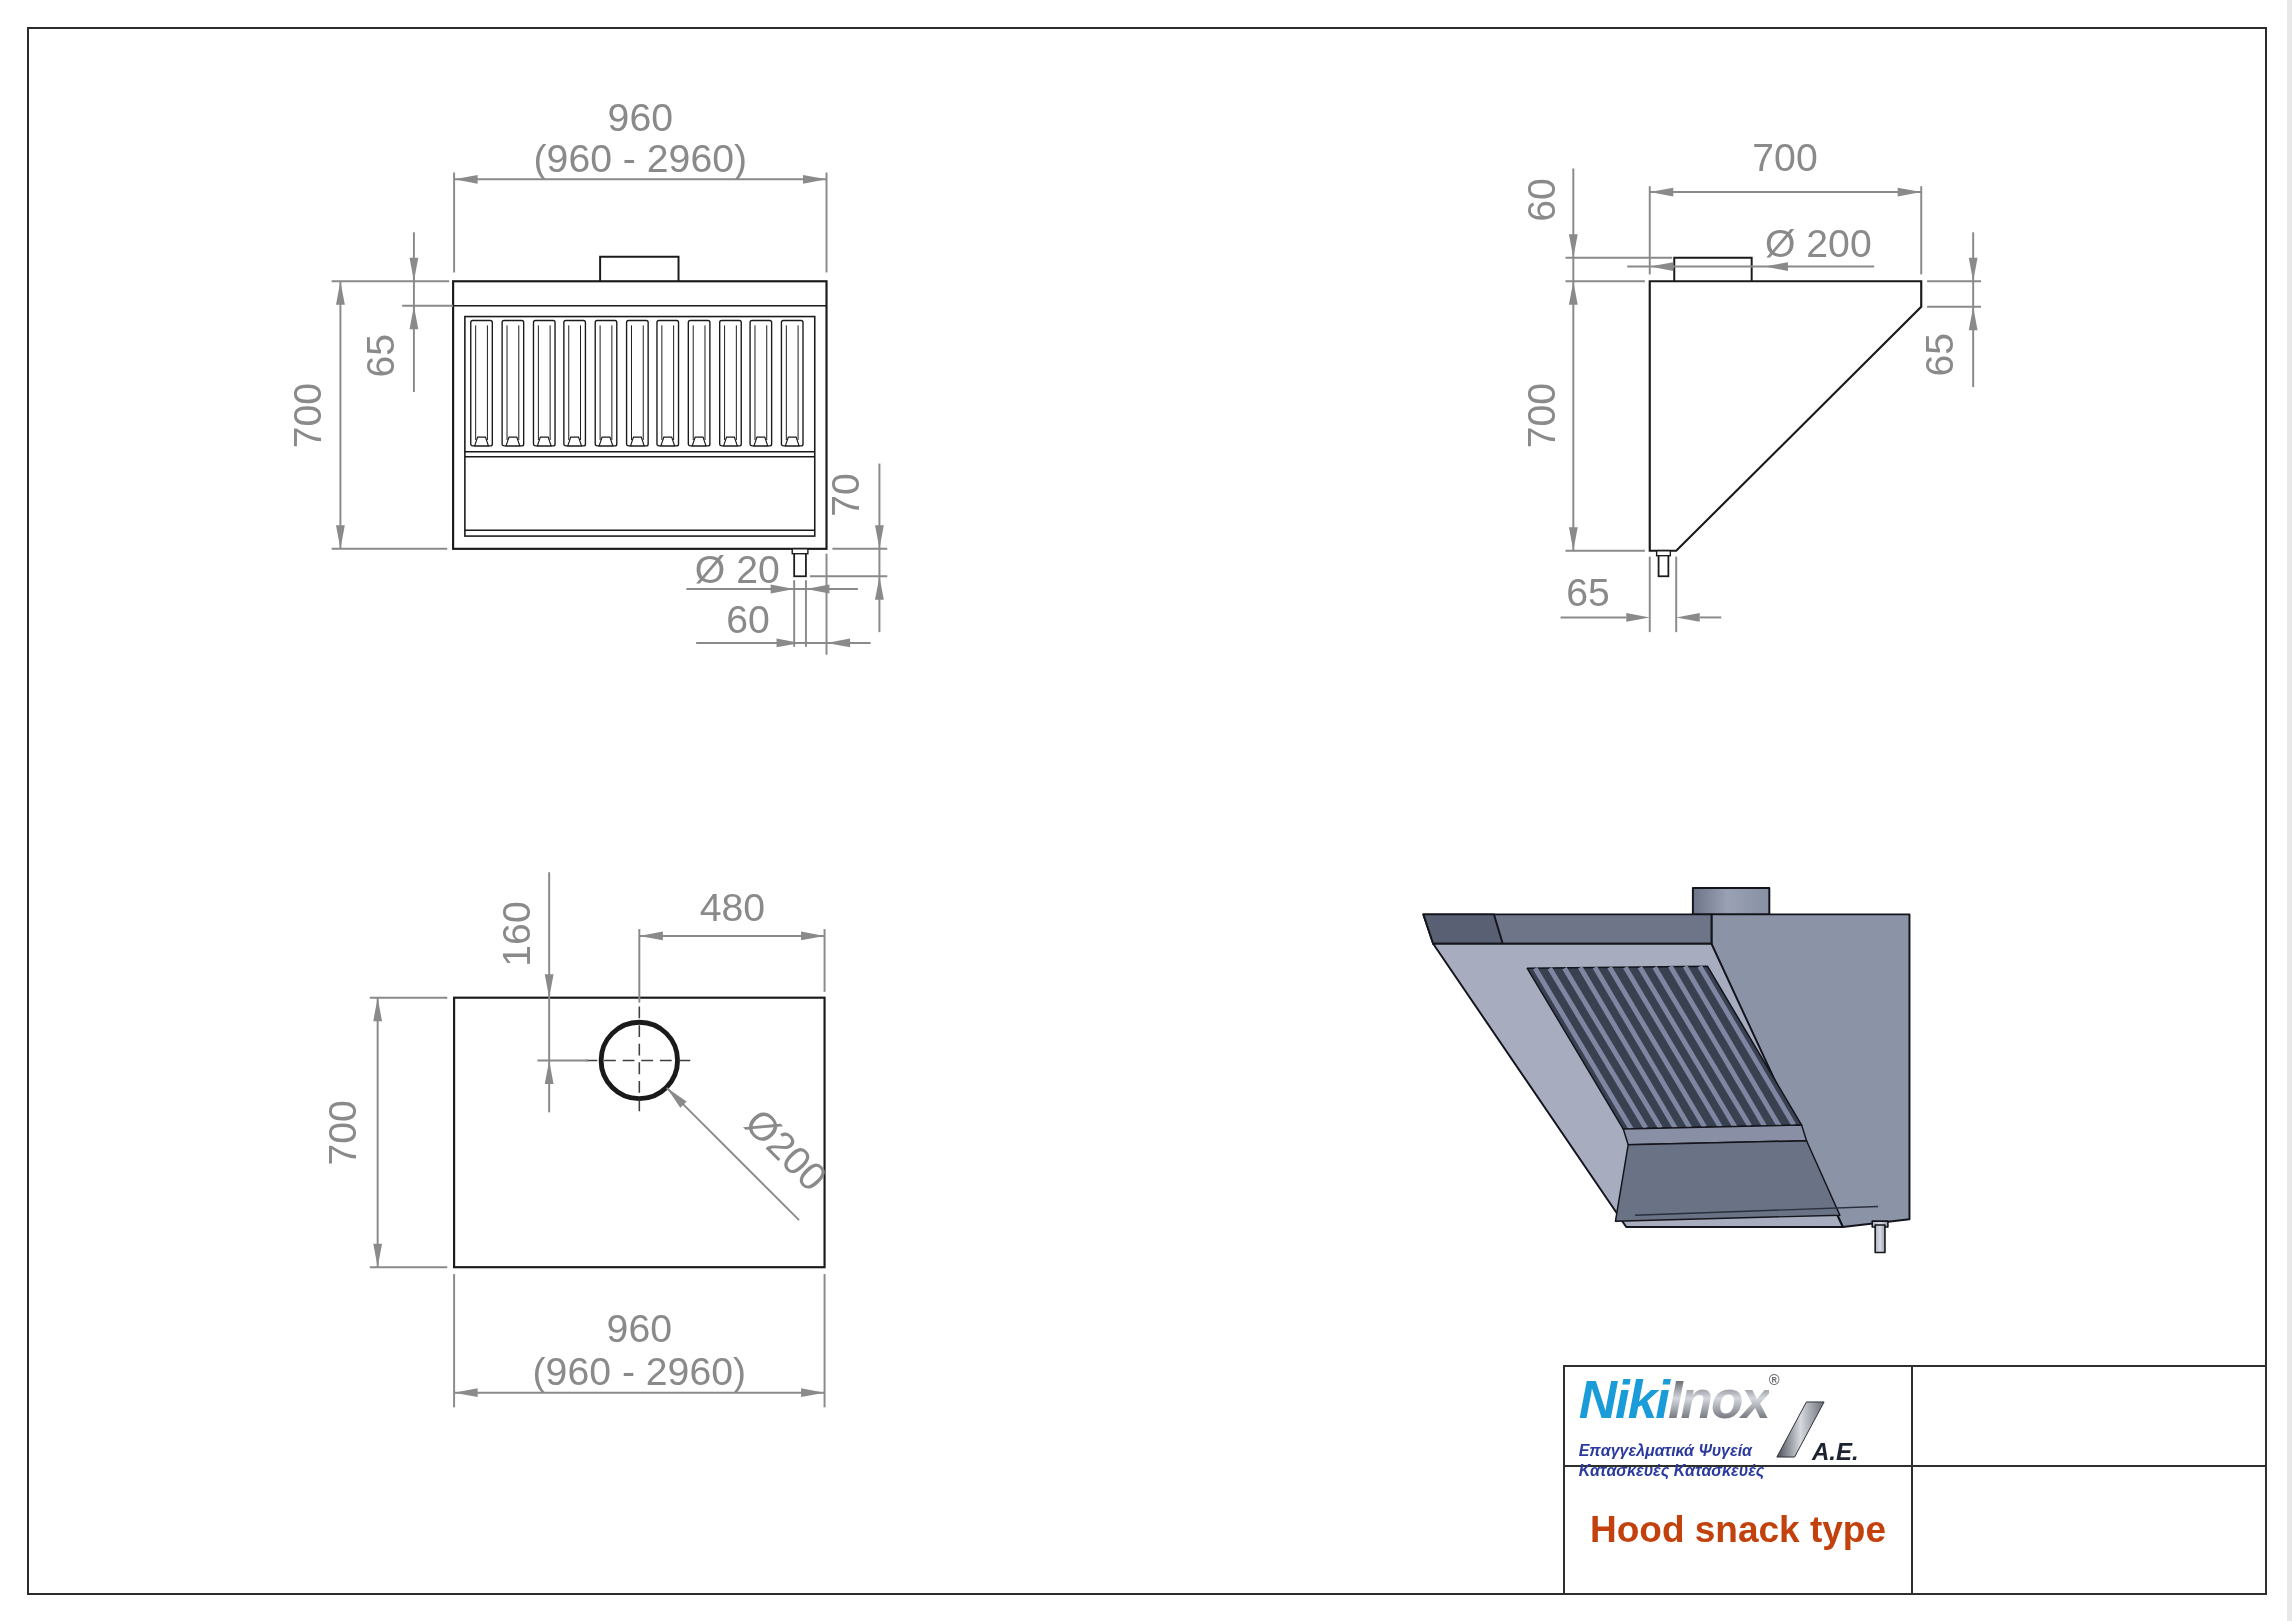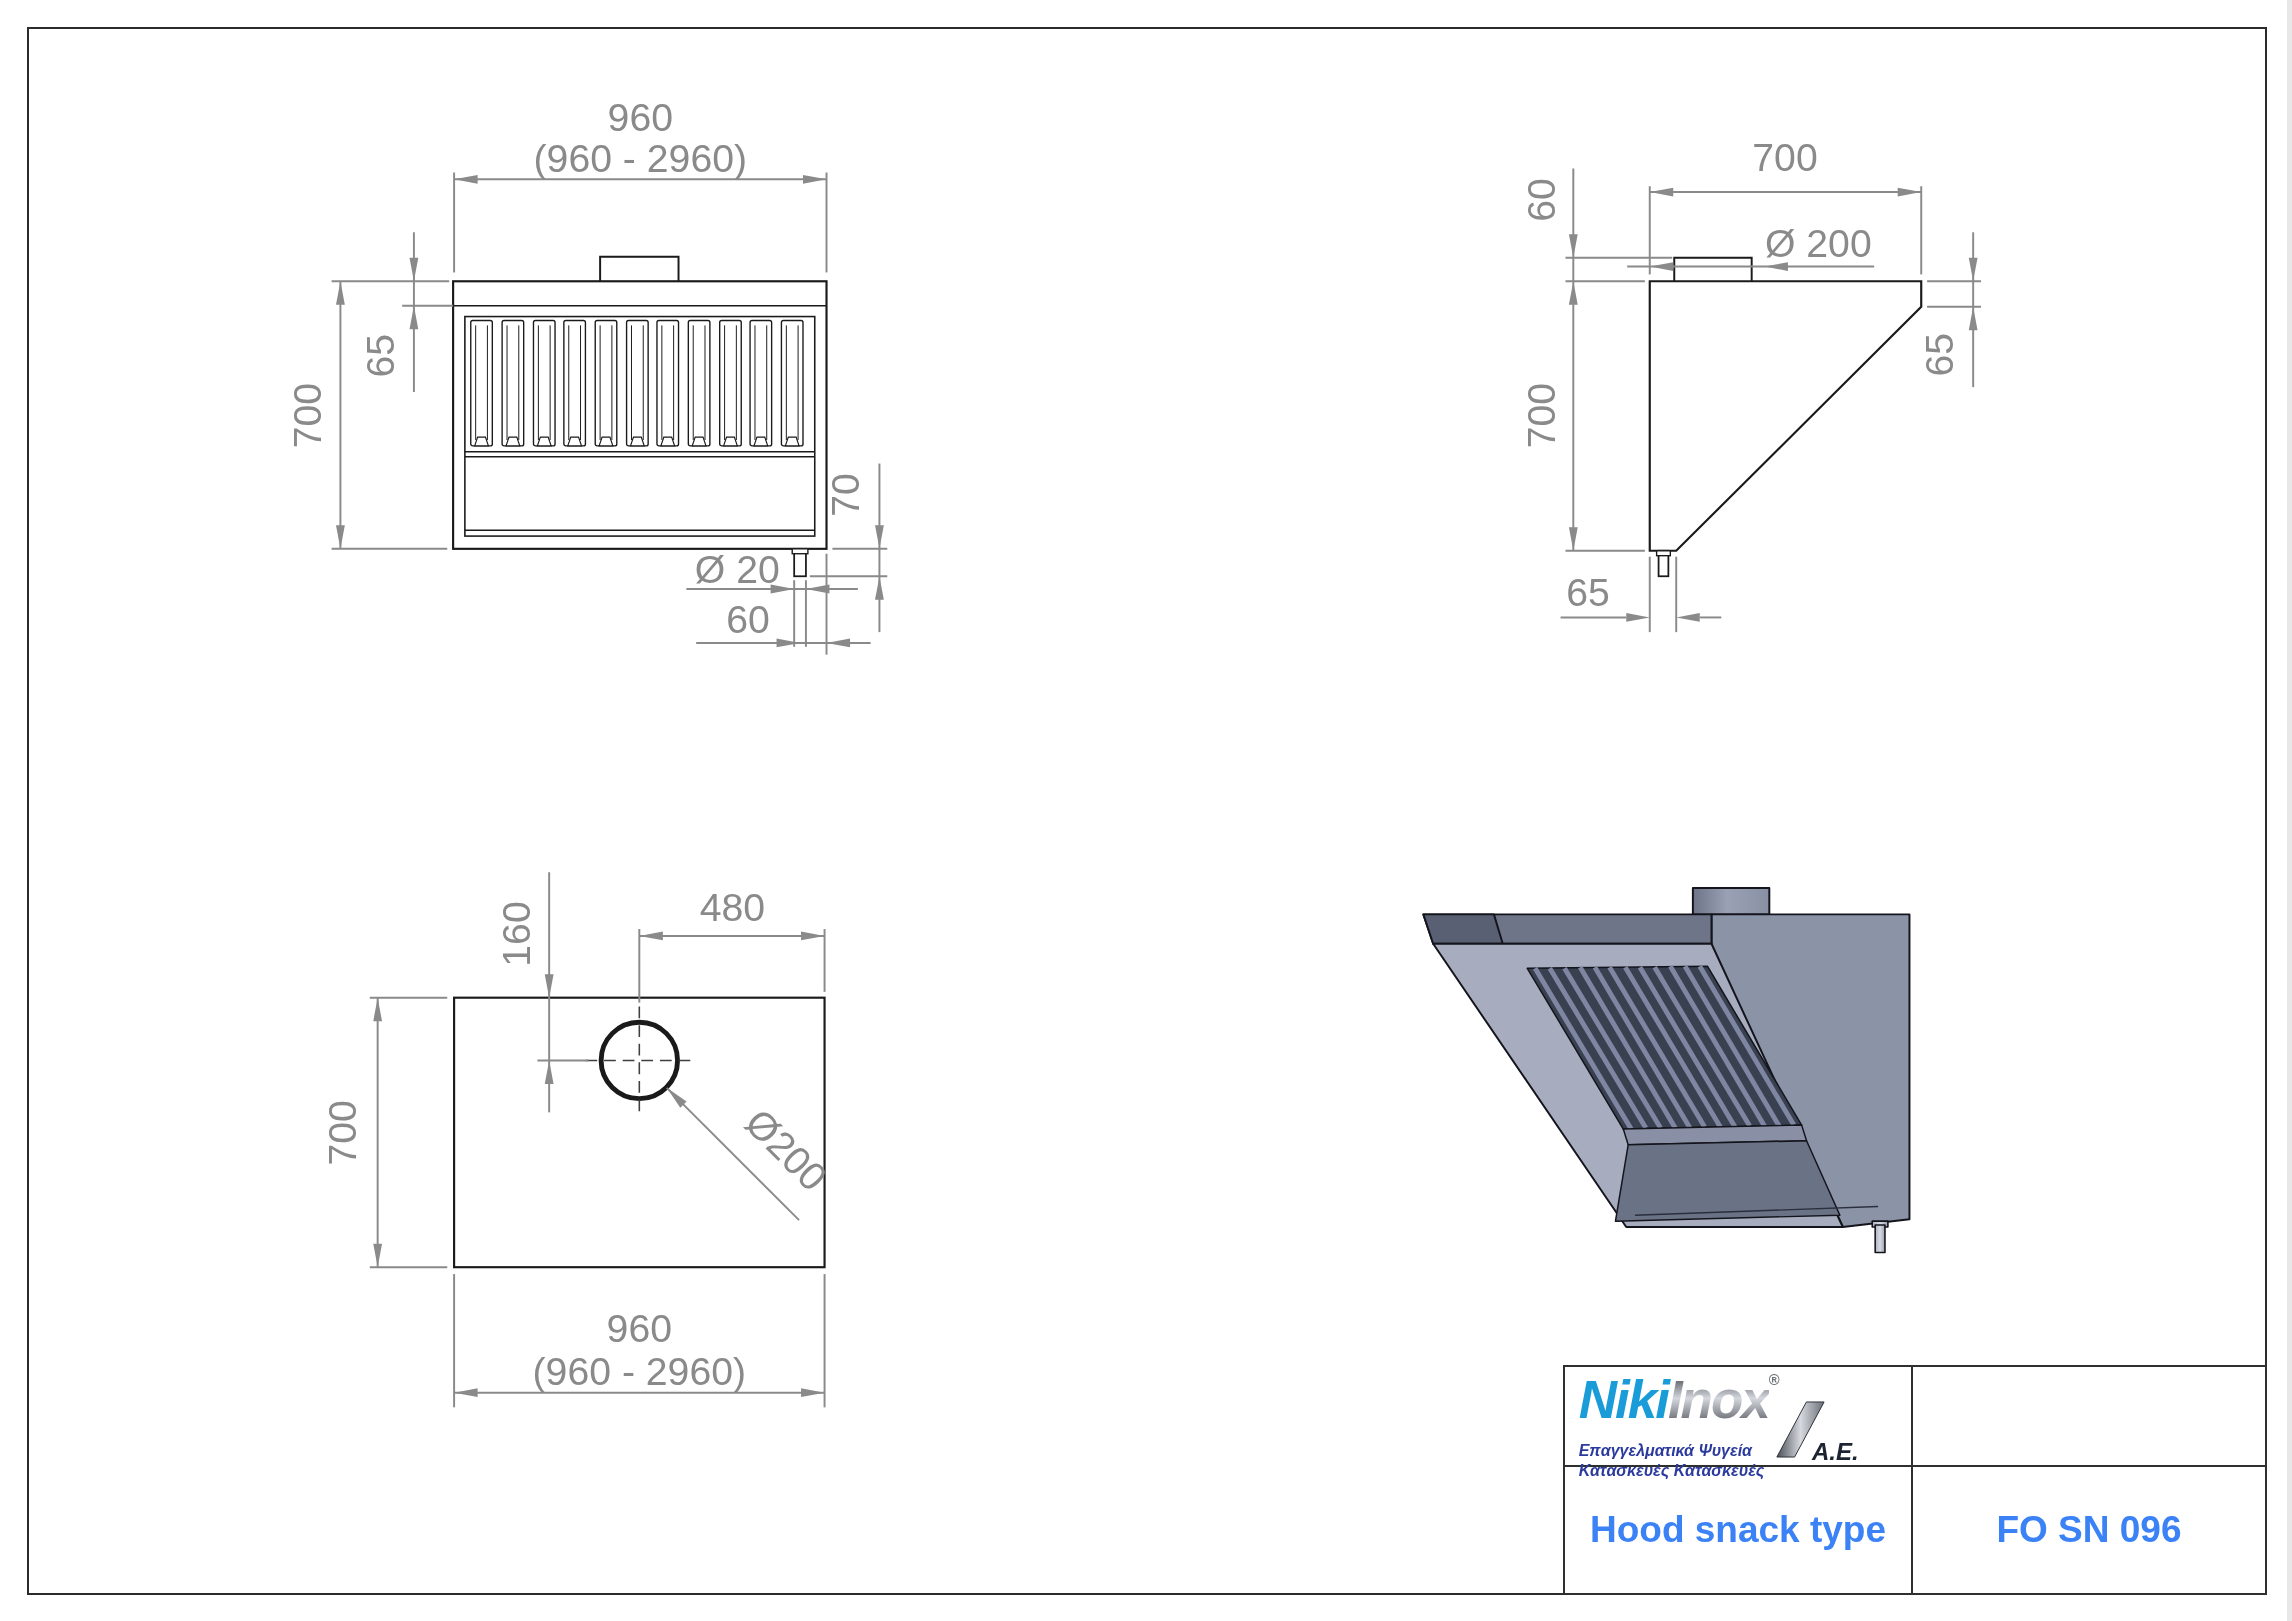--- a/index.html
+++ b/index.html
@@ -20,21 +20,21 @@
   .logo-cell{display:block;padding:5.9px 9.8px 0 13.7px;}
   .logo-line{white-space:nowrap;line-height:1;}
   .brand-niki{font-style:italic;font-weight:900;font-size:53px;letter-spacing:-2px;color:#1A9CD8;}
   .brand-inox{font-style:italic;font-weight:900;font-size:53px;letter-spacing:-2px;
               background:linear-gradient(180deg,#3c3f46 5%,#d4d7dd 48%,#53565e 95%);
               -webkit-background-clip:text;background-clip:text;color:transparent;}
   .brand-reg{font-size:14.7px;color:#6a6d73;vertical-align:top;font-weight:700;}
   .logo-sub{font-style:italic;font-weight:700;font-size:16px;color:#2B3A9E;line-height:1.25;margin-top:15px;}
   .logo-wedge{position:absolute;left:200px;top:33px;}
   .logo-ae{position:absolute;left:247px;top:71px;font-weight:800;font-size:24px;color:#1B2430;font-style:italic;}
-  .tb-text{font-weight:700;font-size:37px;color:#3b82f6;}
+  .tb-text{font-weight:700;font-size:37px;color:#c2410c;}
 
   svg text{font-family:"Liberation Sans",sans-serif;}
   .dimtxt{fill:#8a8a8a;font-size:40px;}
   .geo{stroke:#1a1a1a;fill:none;}
   .dim{stroke:#8a8a8a;fill:none;stroke-width:2;}
   .arr{fill:#8a8a8a;stroke:none;}
 </style>
 </head>
 <body>
 
@@ -295,18 +295,15 @@
           </linearGradient>
         </defs>
         <polygon points="12,58 42,2 60,2 30,58" fill="url(#wedgeG)" stroke="#2c2f36" stroke-width="1"></polygon>
       </svg>
       <span class="logo-ae">A.E.</span>
     </div>
     <div class="tb-cell last-col"></div>
     <div class="tb-cell last-row">
       <span class="tb-text">Hood snack type</span>
     </div>
-    <div class="tb-cell last-col last-row">
-      <span class="tb-text">FO SN 096</span>
-    </div>
   </div>
 </div>
 
 
 </body></html>

